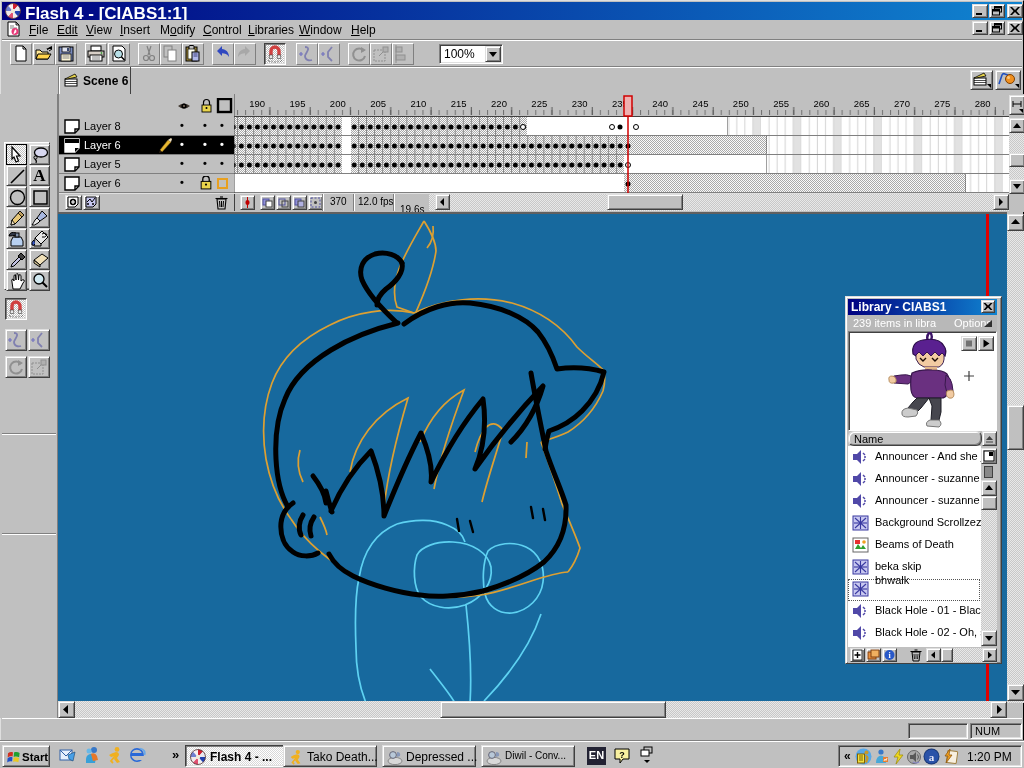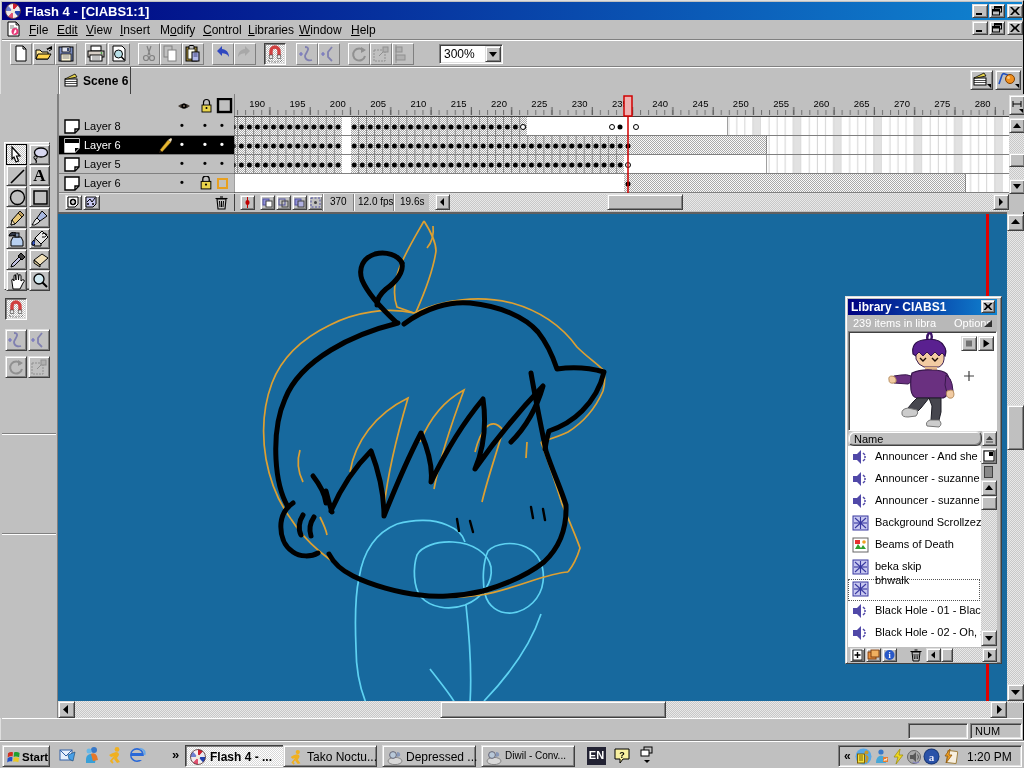--- a/index.html
+++ b/index.html
@@ -12,21 +12,21 @@
 .btnp{border-top:1px solid #404040;border-left:1px solid #404040;border-right:1px solid #fff;border-bottom:1px solid #fff;box-shadow:inset 1px 1px 0 #808080,inset -1px -1px 0 #dfdfdf;background:#c0c0c0;}
 .dither{background-image:repeating-conic-gradient(#fff 0% 25%,#c0c0c0 0% 50%);background-size:2px 2px;}
 .dither2{background-image:repeating-conic-gradient(#e8e8e8 0% 25%,#c8c8c8 0% 50%);background-size:2px 2px;}
 .tbtn{position:absolute;width:22px;height:22px;border-top:1px solid #fff;border-left:1px solid #fff;border-right:1px solid #808080;border-bottom:1px solid #808080;background:#c0c0c0;}
 svg{display:block;}
 </style></head>
 <body>
 
 <div class="abs" style="left:0;top:0;width:1024px;height:768px;border-top:1px solid #dfdfdf;border-left:1px solid #dfdfdf;border-right:1px solid #000;border-bottom:1px solid #000;"></div>
 
-<div id="titlebar" class="abs" style="left:2px;top:2px;width:1020px;height:18px;background:linear-gradient(to right,#000080,#1084d0);color:#fff;font-weight:bold;font-size:13px;">
+<div id="titlebar" class="abs" style="left:2px;top:2px;width:1020px;height:18px;background:linear-gradient(to right,#000080,#1084d0);color:#fff;font-weight:bold;font-size:17px;">
   <svg class="abs" style="left:3px;top:1px;" width="16" height="16" viewBox="0 0 16 16">
       <circle cx="8" cy="8" r="7.5" fill="#e8e0e8"></circle>
       <g>
         <path d="M8,8 L8,0.5 A7.5,7.5 0 0 1 13,2.5 Z" fill="#d02030"></path>
         <path d="M8,8 L13,2.5 A7.5,7.5 0 0 1 15.5,8 Z" fill="#e8e8f0"></path>
         <path d="M8,8 L15.5,8 A7.5,7.5 0 0 1 13,13.5 Z" fill="#2040b0"></path>
         <path d="M8,8 L13,13.5 A7.5,7.5 0 0 1 8,15.5 Z" fill="#f0f0f0"></path>
         <path d="M8,8 L8,15.5 A7.5,7.5 0 0 1 3,13.5 Z" fill="#e05070"></path>
         <path d="M8,8 L3,13.5 A7.5,7.5 0 0 1 0.5,8 Z" fill="#f0e8e8"></path>
         <path d="M8,8 L0.5,8 A7.5,7.5 0 0 1 3,2.5 Z" fill="#7080d0"></path>
@@ -231,21 +231,21 @@
       <svg width="20" height="20" viewBox="0 0 20 20">
         <g stroke="#909090" fill="#b0b0b0">
           <rect x="3" y="3" width="6" height="5"></rect>
           <rect x="3" y="11" width="9" height="5"></rect>
           <line x1="3" y1="1" x2="3" y2="19"></line>
         </g>
       </svg>
     </div>
 
   <div class="sunken" style="position:absolute;left:437px;top:4px;width:64px;height:20px;background:#fff;font-size:12px;">
-    <div class="abs" style="left:4px;top:2px;">300%</div>
+    <div class="abs" style="left:4px;top:2px;">100%</div>
     <div class="btn" style="position:absolute;right:1px;top:1px;width:16px;height:16px;">
         <svg width="14" height="14" viewBox="0 0 14 14">
           <path d="M3,5 L11,5 L7,10 Z" fill="#000"></path>
         </svg>
       </div>
   </div>
 </div>
 
 <div class="abs" style="left:58px;top:66px;width:964px;height:28px;background:#c0c0c0;border-top:1px solid #808080;border-left:1px solid #808080;box-shadow:inset 1px 1px 0 #fff;">
   <div class="abs" style="left:0;top:0;width:72px;height:27px;border-right:1px solid #404040;"></div>
@@ -508,21 +508,21 @@
             <circle cx="6.5" cy="6.5" r="1.5" fill="#404040"></circle>
           </svg>
         </div>
       <div class="abs" style="left:87px;top:0px;width:31px;height:17px;border-left:1px solid #808080;box-shadow:inset 1px 0 0 #fff;">
           <span class="abs" style="left:7px;top:2px;">370</span>
         </div>
       <div class="abs" style="left:118px;top:0px;width:40px;height:17px;border-left:1px solid #808080;box-shadow:inset 1px 0 0 #fff;">
           <span class="abs" style="left:4px;top:2px;">12.0 fps</span>
         </div>
       <div class="abs" style="left:158px;top:0px;width:36px;height:17px;border-left:1px solid #808080;box-shadow:inset 1px 0 0 #fff;">
-          <span class="abs" style="left:6px;top:2px;">19.6s</span>
+          <span class="abs" style="left:6px;top:10px;">19.6s</span>
         </div>
       <div class="abs dither2" style="left:194px;top:0px;width:581px;height:17px;">
         <div class="btn" style="position:absolute;left:6px;top:0px;width:15px;height:16px;">
             <svg width="13" height="14" viewBox="0 0 13 14">
               <path d="M8,3 L4,7 L8,11 Z" fill="#000"></path>
             </svg>
           </div>
         <div class="btn" style="position:absolute;left:178px;top:0px;width:76px;height:16px;"></div>
         <div class="btn" style="position:absolute;left:564px;top:0px;width:16px;height:16px;">
             <svg width="14" height="14" viewBox="0 0 14 14">
@@ -832,21 +832,21 @@
         <circle cx="8" cy="8" r="7.5" fill="none" stroke="#503030" stroke-width="0.8"></circle>
       </svg>
     <b class="abs" style="left:24px;top:4px;font-size:12px;">Flash 4 - ...</b>
   </div>
   <div class="btn" style="position:absolute;left:283px;top:3px;width:94px;height:22px;">
     <svg class="abs" style="left:4px;top:3px;" width="16" height="16" viewBox="0 0 18 18">
         <circle cx="11" cy="3.4" r="2.4" fill="#f0b020"></circle>
         <path d="M10,6 Q13,6 13,9 L11,12 L14,16 L11,17 L8,13 L9,10 L5,11 L3,9 Q6,7 10,6 Z" fill="#f0b020"></path>
         <path d="M9,10 L5,15 L7,17" fill="none" stroke="#f0b020" stroke-width="1.8"></path>
       </svg>
-    <span class="abs" style="left:23px;top:4px;font-size:12px;">Tako Noctu...</span>
+    <span class="abs" style="left:23px;top:4px;font-size:12px;">Tako Death...</span>
   </div>
   <div class="btn" style="position:absolute;left:382px;top:3px;width:94px;height:22px;">
     <svg class="abs" style="left:4px;top:4px;" width="16" height="15" viewBox="0 0 16 15">
         <ellipse cx="8" cy="11" rx="7" ry="3.6" fill="#d8d8d8" stroke="#888"></ellipse>
         <circle cx="6" cy="5" r="3.4" fill="#b8c8d8" stroke="#667"></circle>
         <path d="M10,2 Q14,2 13,6 L10,7 Z" fill="#8898b8"></path>
       </svg>
     <span class="abs" style="left:23px;top:4px;font-size:12px;">Depressed ...</span>
   </div>
   <div class="btn" style="position:absolute;left:481px;top:3px;width:94px;height:22px;">

